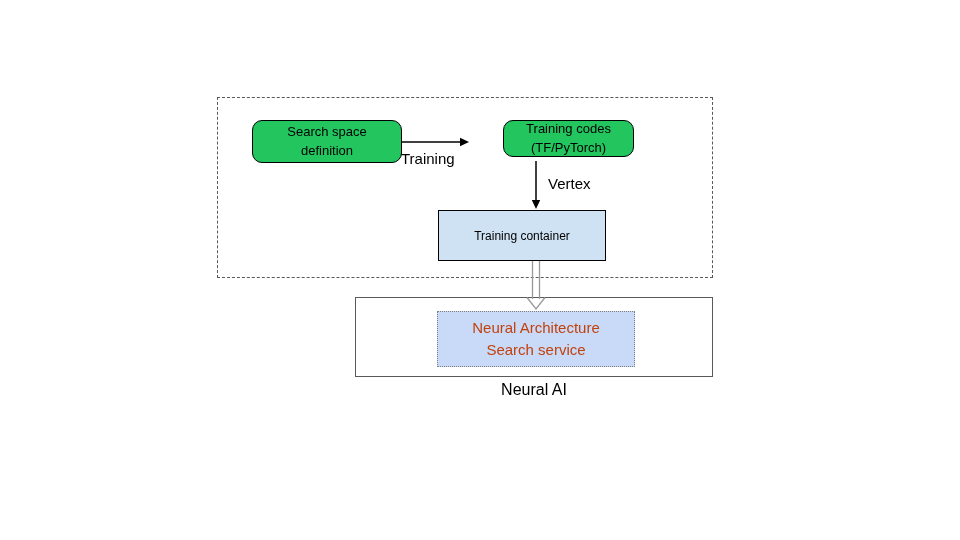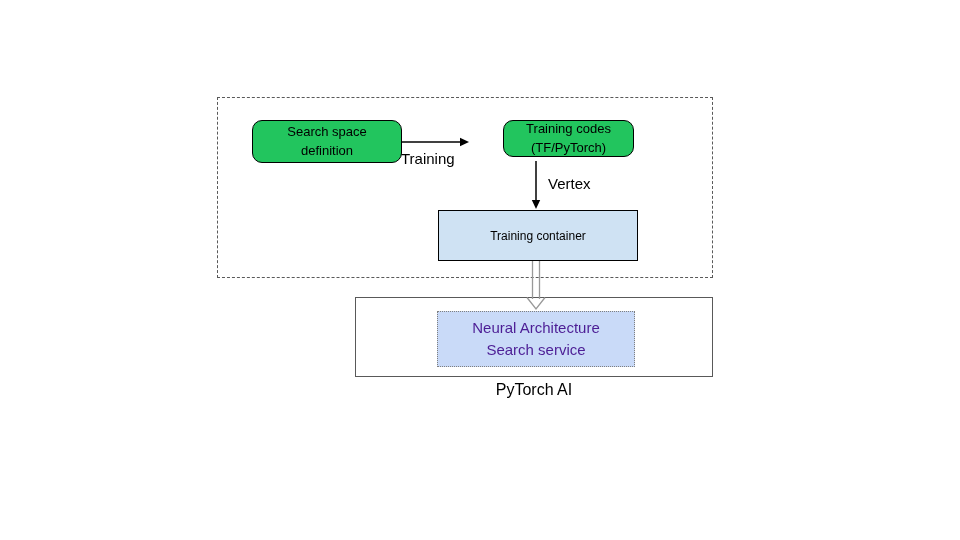--- a/index.html
+++ b/index.html
@@ -32,42 +32,42 @@
     display: flex; align-items: center; justify-content: center;
     text-align: center;
     font-size: 13px; line-height: 1.45; color: #000000;
     white-space: pre-line;
   }
   .node-search-space  { left: 252px; top: 120px; width: 150px; height: 43px; }
   .node-training-codes{ left: 470px; top: 120px; width: 131px; height: 37px; margin-left: 33px; }
 
   
   .node-training-container {
-    left: 438px; top: 210px; width: 200px; height: 51px;
+    left: 438px; top: 210px; width: 168px; height: 51px;
     border: 1px solid #000000;
     background: #cfe2f3;
     display: flex; align-items: center; justify-content: center;
     font-size: 12px; color: #000000; text-align: center;
   }
 
   
   .vertex-rect {
     left: 355px; top: 297px; width: 358px; height: 80px;
     border: 1.5px solid #595959;
     background: #ffffff;
   }
 
   
   .node-nas {
     left: 437px; top: 311px; width: 198px; height: 56px;
     border: 1px dotted #7f7f7f;
     background: #c9daf8;
     display: flex; align-items: center; justify-content: center;
     text-align: center;
-    font-size: 15px; line-height: 1.45; color: #4c1d95;
+    font-size: 15px; line-height: 1.45; color: #c2410c;
     white-space: pre-line;
   }
 
   
   .edge-label {
     color: #000000;
     font-size: 15px;
     white-space: nowrap;
   }
   .label-integrate { left: 401px; top: 150px; }
@@ -121,15 +121,15 @@
 
   <div class="abs node-training-container">Training container</div>
 
   <div class="abs node-nas">Neural Architecture
 Search service</div>
 
   <div class="abs edge-label label-integrate">Training</div>
 
   <div class="abs edge-label label-build">Vertex</div>
 
-  <div class="abs vertex-label">PyTorch AI</div>
+  <div class="abs vertex-label">Neural AI</div>
 
 </div>
 
 </body></html>

